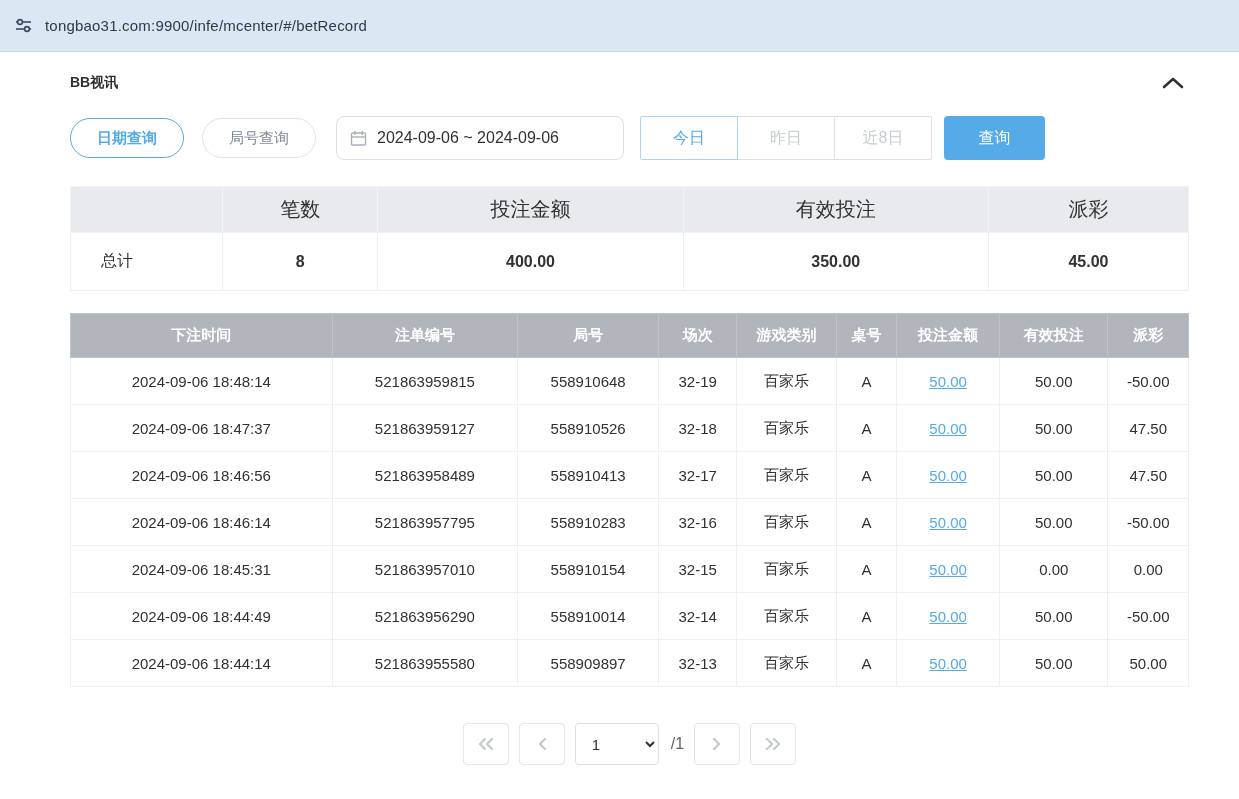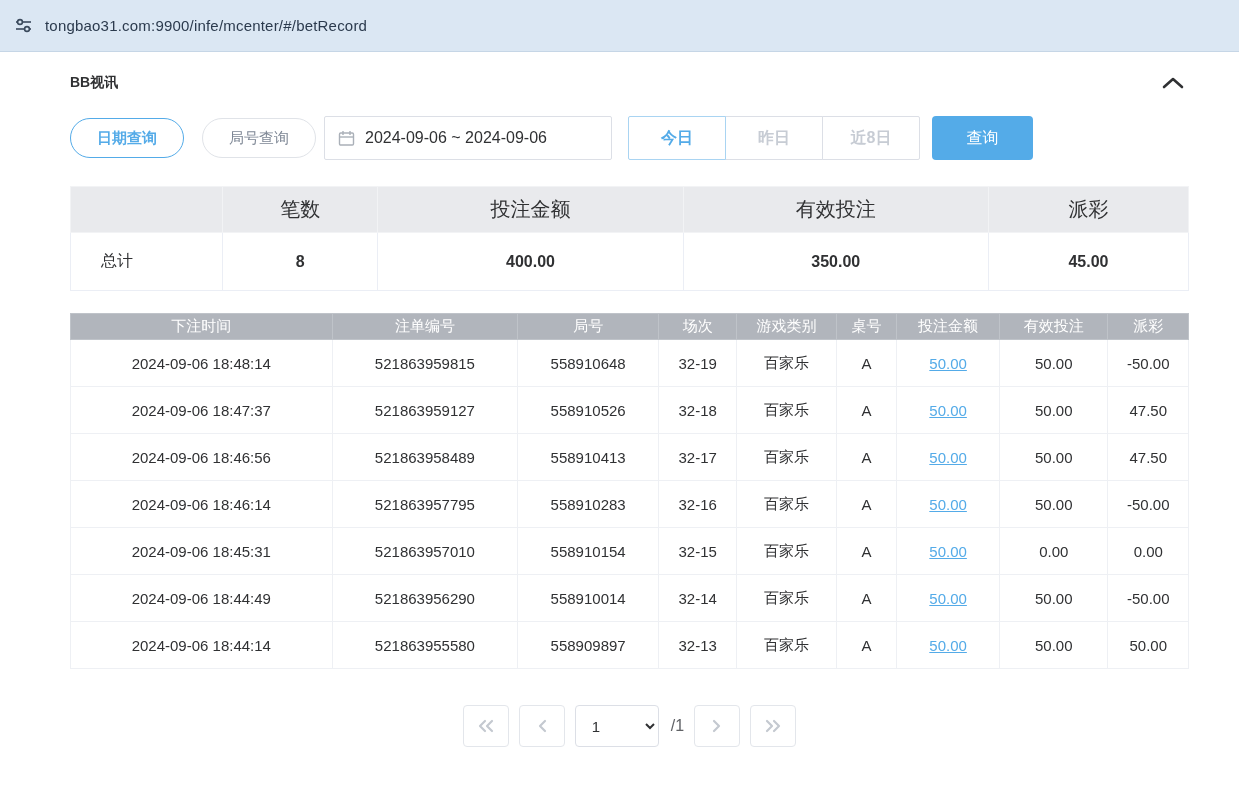--- a/index.html
+++ b/index.html
@@ -17,47 +17,47 @@
   .page-header { display: flex; justify-content: space-between; align-items: center; margin-bottom: 22px; }
   .page-title { font-size: 14px; font-weight: bold; color: #303133; }
   .collapse-btn { background: none; border: none; cursor: pointer; padding: 4px; }
 
   
   .filter-row { display: flex; align-items: center; margin-bottom: 26px; }
   .pill { height: 40px; padding: 0 26px; border-radius: 20px; background: #fff;
     font-size: 15px; cursor: pointer; font-family: inherit; }
   .pill.active { border: 1px solid #54abe8; color: #54abe8; font-weight: bold; }
   .pill.inactive { border: 1px solid #e0e3e8; color: #7d8694; margin-left: 18px; }
-  .date-input { height: 44px; width: 288px; margin-left: 8px; border: 1px solid #dcdfe6;
-    border-radius: 2px; display: flex; align-items: center; padding: 0 13px; gap: 10px;
+  .date-input { height: 44px; width: 288px; margin-left: 20px; border: 1px solid #dcdfe6;
+    border-radius: 8px; display: flex; align-items: center; padding: 0 13px; gap: 10px;
     font-size: 16px; color: #303133; cursor: pointer; background: #fff; }
   .quick-group { display: flex; margin-left: 16px; }
   .qbtn { width: 98px; height: 44px; background: #fff; border: 1px solid #dcdfe6;
-    font-size: 16px; color: #c7ccd4; cursor: pointer; margin-left: -1px; font-family: inherit; font-weight: bold; }
+    font-size: 16px; color: #c7ccd4; cursor: pointer; margin-left: -1px; font-family: inherit; }
   .qbtn:first-child { margin-left: 0; border-radius: 2px 0 0 2px; }
   .qbtn:last-child { border-radius: 0 2px 2px 0; }
   .qbtn.active { color: #54abe8; border-color: #a9d4f2; position: relative; z-index: 1; }
   .search-btn { margin-left: 12px; width: 101px; height: 44px; background: #54abe8;
     border: none; border-radius: 4px; color: #fff; font-size: 16px; cursor: pointer; font-family: inherit; }
 
   
   table { width: 100%; border-collapse: collapse; }
   .summary-table { margin-bottom: 22px; }
   .summary-table th { background: #e9eaed; height: 46px; font-size: 20px; font-weight: normal;
     color: #303133; border: 1px solid #f2f3f5; }
   .summary-table td { height: 58px; font-size: 16px; color: #303133; text-align: center;
     border: 1px solid #ebeef5; font-weight: bold; }
   .summary-table td.total-label { text-align: left; padding-left: 30px; font-weight: normal; }
   .summary-table col.c-label { width: 13.6%; } .summary-table col.c-count { width: 13.9%; }
   .summary-table col.c-bet { width: 27.3%; } .summary-table col.c-valid { width: 27.3%; }
   .summary-table col.c-payout { width: 17.9%; }
 
   
-  .bet-table th { background: #b1b5bc; color: #fff; height: 26px; font-size: 15px;
-    font-weight: normal; border: 1px solid #bfc3c9; }
+  .bet-table th { background: #b1b5bc; color: #fff; height: 44px; font-size: 15px;
+    font-weight: bold; border: 1px solid #bfc3c9; }
   .bet-table td { height: 47px; text-align: center; font-size: 15px; color: #303133;
     border: 1px solid #eef0f4; background: #fff; }
   .bet-table col:nth-child(1){width:23.4%} .bet-table col:nth-child(2){width:16.6%}
   .bet-table col:nth-child(3){width:12.6%} .bet-table col:nth-child(4){width:7%}
   .bet-table col:nth-child(5){width:8.9%} .bet-table col:nth-child(6){width:5.4%}
   .bet-table col:nth-child(7){width:9.2%} .bet-table col:nth-child(8){width:9.7%}
   .bet-table col:nth-child(9){width:7.2%}
   .amount-link { color: #54abe8; text-decoration: underline; cursor: pointer; }
   .negative { color: #f0565c; }
 

